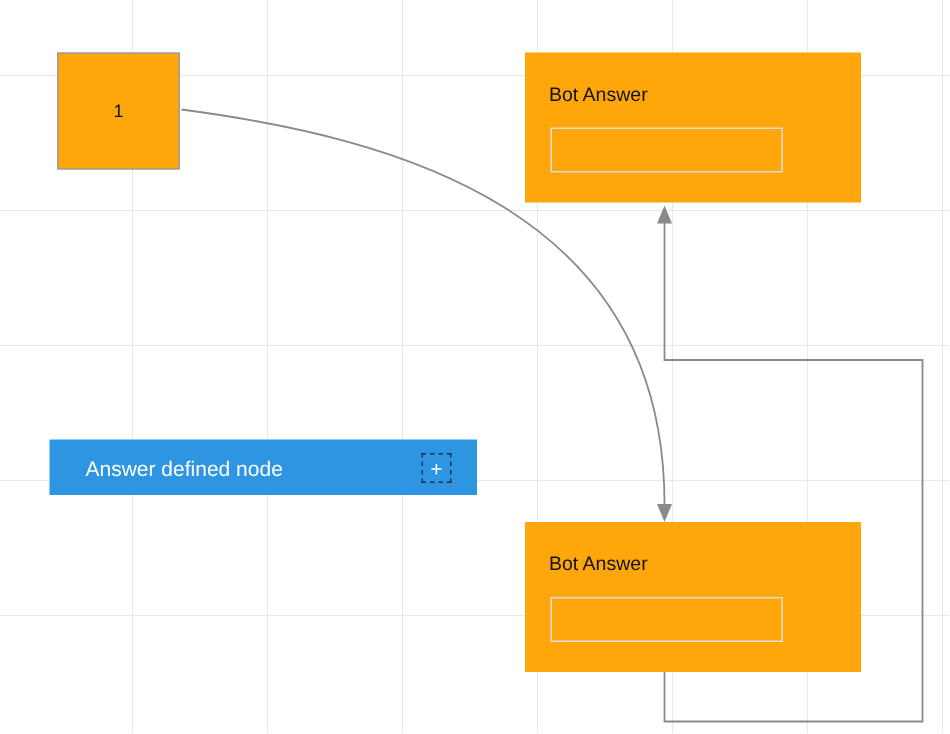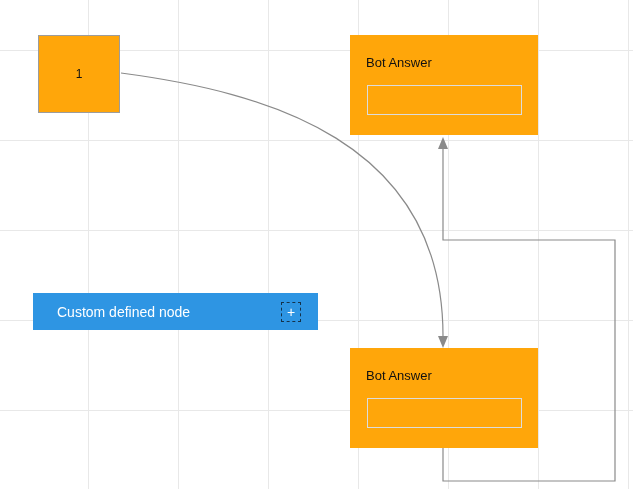--- a/index.html
+++ b/index.html
@@ -33,21 +33,21 @@
     background: #FFA60A;
     border: 1px solid #9c9c9c;
     display: flex;
     align-items: center;
     justify-content: center;
     font-size: 12px;
     color: #111;
   }
 
   .node-bot {
-    width: 188px; height: 100px;
+    width: 224px; height: 100px;
     background: #FFA60A;
   }
   .node-bot-top    { left: 350px; top: 35px; }
   .node-bot-bottom { left: 350px; top: 348px; }
   .bot-label {
     position: absolute;
     left: 16px; top: 20px;
     font-size: 13px;
     color: #111;
   }
@@ -105,19 +105,19 @@
     <div class="bot-label">Bot Answer</div>
     <div class="bot-inner"></div>
   </div>
 
   <div class="node node-bot node-bot-bottom">
     <div class="bot-label">Bot Answer</div>
     <div class="bot-inner"></div>
   </div>
 
   <div class="node node-custom">
-    <span class="custom-label">Custom defined node</span>
+    <span class="custom-label">Answer defined node</span>
     <div class="plus-box">
       <span>+</span>
     </div>
   </div>
 
 </div>
 
 </body></html>

